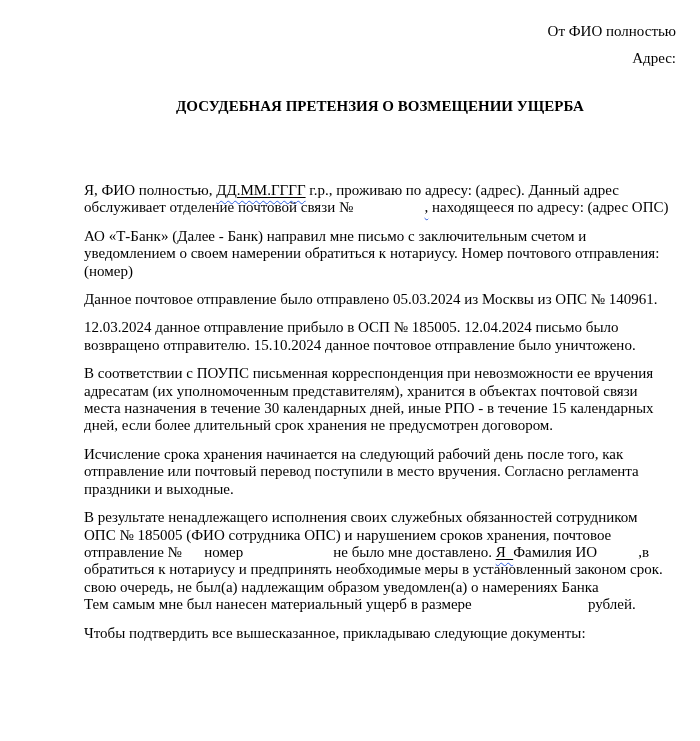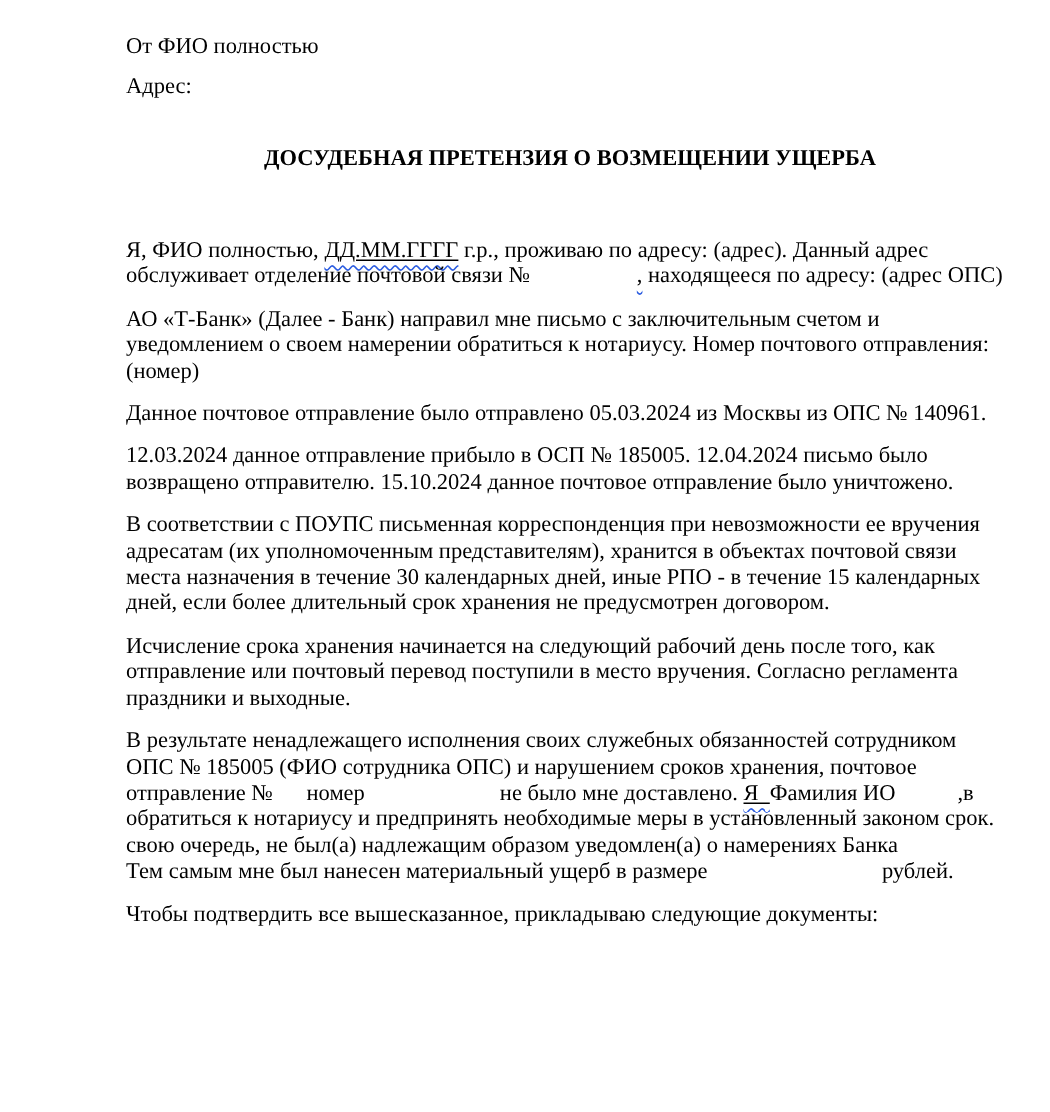--- a/index.html
+++ b/index.html
@@ -4,23 +4,23 @@
 <style>
   * { margin:0; padding:0; box-sizing:border-box; }
   html, body { width:700px; height:741px; background:#ffffff; }
   .page {
     position:relative; width:700px; height:741px; background:#ffffff;
     font-family:"Liberation Serif","DejaVu Serif",serif; color:#000;
     overflow:hidden;
   }
   .doc { margin:18px 24px 0 84px; width:592px; font-size:15px; }
   .recipient { text-align:right; line-height:29px; }
-  .sender { line-height:27px; margin-top:16px; }
+  .sender { text-align:right; line-height:27px; margin-top:16px; }
   .title { text-align:center; margin-top:26px; white-space:nowrap;font-weight:bold; }
-  .body-text { margin-top:44px; line-height:17.4px; }
+  .body-text { margin-top:67px; line-height:17.4px; }
   .para { margin-bottom:11px; }
   .line { white-space:pre; }
   .u { text-decoration:underline; text-decoration-thickness:1px; text-underline-offset:2px; }
   .wavy {
     text-decoration-line:underline; text-decoration-style:wavy;
     text-decoration-color:#2b5ce0; text-decoration-thickness:1px;
     text-underline-offset:4px;
   }
   .u .wavy { text-underline-offset:5px; }
   .caret { display:inline-block; width:1px; height:14px; background:#1a1a1a; vertical-align:-2px; margin-right:1px; }

